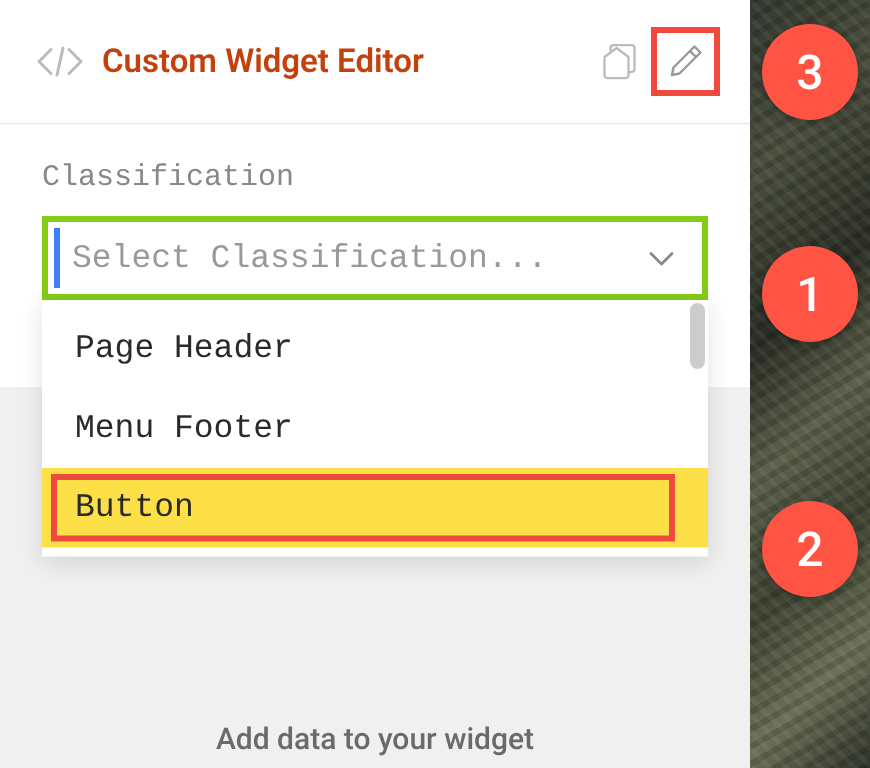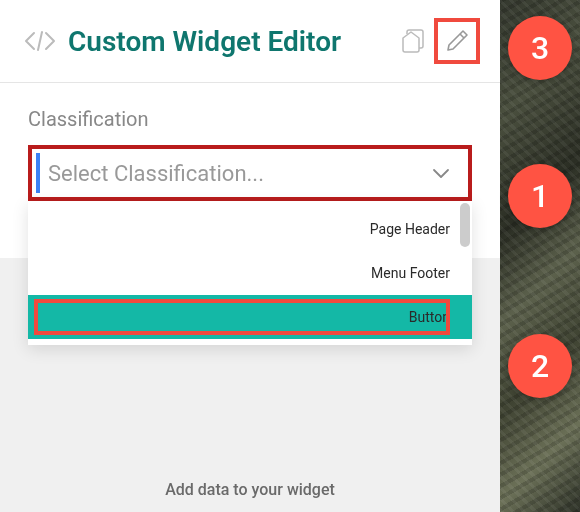--- a/index.html
+++ b/index.html
@@ -3,45 +3,45 @@
 <meta charset="utf-8">
 <style>
   * { box-sizing: border-box; margin: 0; padding: 0; }
   html, body { width: 580px; height: 512px; font-family: -apple-system, BlinkMacSystemFont, "Segoe UI", Roboto, sans-serif; overflow: hidden; }
   .container { display: flex; width: 580px; height: 512px; background: #e8e8e8; }
   .main-panel { flex: 1; background: #fff; display: flex; flex-direction: column; position: relative; }
   
   
   .header { display: flex; align-items: center; padding: 18px 20px; background: #fff; border-bottom: 1px solid #e5e5e5; position: relative; }
   .code-icon { width: 40px; height: 28px; display: flex; align-items: center; justify-content: center; color: #aaa; font-size: 22px; font-weight: 300; margin-right: 8px; }
-  .header-title { font-size: 28px; font-weight: 600; color: #0f766e; }
+  .header-title { font-size: 22px; font-weight: 600; color: #c2410c; }
   .header-actions { margin-left: auto; display: flex; gap: 6px; align-items: center; }
   .clipboard-icon { width: 30px; height: 30px; color: #bbb; display: flex; align-items: center; justify-content: center; }
   .pencil-action { position: relative; width: 46px; height: 46px; display: flex; align-items: center; justify-content: center; border: 4px solid #f04a3e; }
   .pencil-icon { color: #888; }
   
   
-  .body { padding: 24px 28px 16px 28px; background: #fff; position: relative; }
+  .body { padding: 24px 28px 16px 28px; background: #fff; position: relative; font-family: Liberation Mono, monospace; }
   .section-label { font-size: 20px; color: #888; margin-bottom: 14px; }
   
   .select-wrap { position: relative; }
-  .select-box { position: relative; width: 100%; height: 56px; border: 4px solid #b91c1c; display: flex; align-items: center; padding: 0 16px; background: #fff; }
+  .select-box { position: relative; width: 100%; height: 56px; border: 4px solid #84cc16; display: flex; align-items: center; padding: 0 16px; background: #fff; }
   .select-blue { position: absolute; left: 4px; top: 4px; bottom: 4px; width: 4px; background: #3b82f6; }
   .select-placeholder { font-size: 22px; color: #999; flex: 1; }
   .chevron-down { color: #888; width: 22px; height: 22px; display: flex; align-items: center; justify-content: center; }
   
   .dropdown { position: absolute; left: 0; right: 0; top: 56px; background: #fff; box-shadow: 0 4px 16px rgba(0,0,0,.12); z-index: 10; }
   .dropdown-inner { position: relative; padding: 6px 0; max-height: 260px; overflow: hidden; }
-  .option { padding: 14px 22px; font-size: 14px; color: #2a2a2a; cursor: pointer; text-align: right; }
-  .option.highlighted { background: #14b8a6; position: relative; }
+  .option { padding: 14px 22px; font-size: 22px; color: #2a2a2a; cursor: pointer; }
+  .option.highlighted { background: #fde047; position: relative; }
   .option.highlighted::after { content: ""; position: absolute; left: 6px; right: 22px; top: 4px; bottom: 4px; border: 4px solid #f04a3e; pointer-events: none; }
   .scroll-thumb { position: absolute; right: 2px; top: 2px; width: 10px; height: 44px; background: #ccc; border-radius: 5px; }
   
   .lower-area { position: absolute; left: 0; right: 0; top: 258px; background: #f0f0f0; text-align: center; padding-top: 222px; z-index: 1; height: 254px; }
-  .lower-text { font-size: 16px; color: #6a6a6a; font-weight: 500; }
+  .lower-text { font-size: 20px; color: #6a6a6a; font-weight: 500; }
   
   
   .right-strip { width: 80px; height: 512px; position: relative; background: linear-gradient(135deg, #34382e 0%, #4a4f3e 20%, #2b2e24 40%, #5c614c 55%, #3f4332 70%, #6b7057 85%, #2e3228 100%); }
   .right-strip::before { content: ""; position: absolute; inset: 0; background: repeating-linear-gradient(45deg, rgba(255,255,255,.05) 0 3px, transparent 3px 8px), repeating-linear-gradient(-30deg, rgba(0,0,0,.15) 0 4px, transparent 4px 10px); }
   
   .callout { position: absolute; width: 64px; height: 64px; border-radius: 50%; background: #ff5343; color: #fff; display: flex; align-items: center; justify-content: center; font-size: 32px; font-weight: 500; box-shadow: 0 2px 8px rgba(0,0,0,.3); left: 50%; transform: translateX(-50%); }
   .c3 { top: 16px; }
   .c1 { top: 164px; }
   .c2 { top: 334px; }
   

